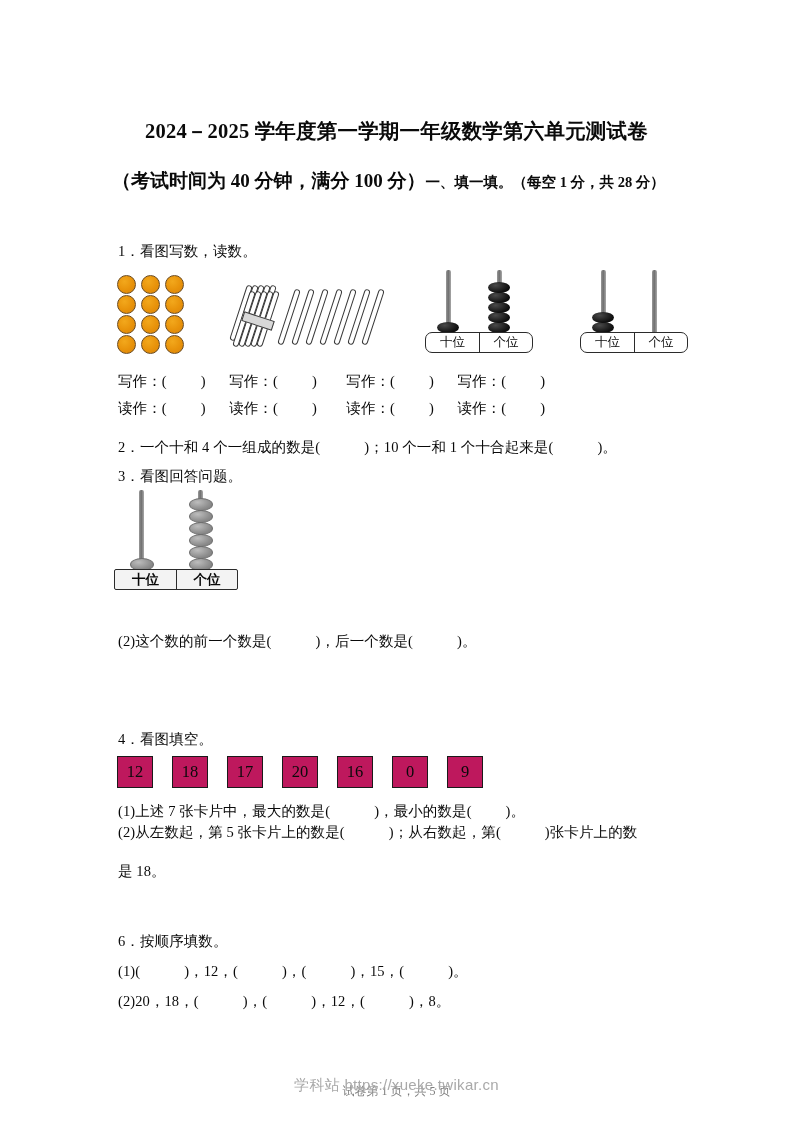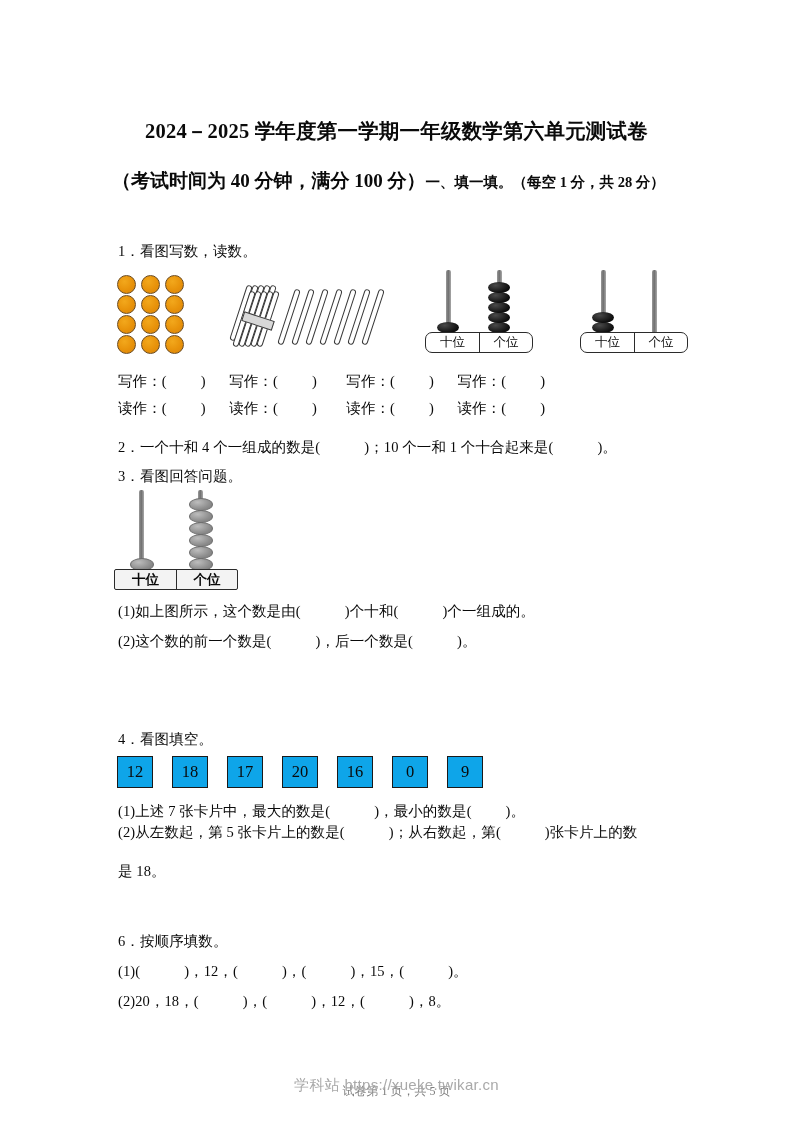--- a/index.html
+++ b/index.html
@@ -159,21 +159,21 @@
     gap: 19px;
   }
   .num-card {
     width: 36px; height: 32px;
     border: 1.4px solid #1a1a1a;
     display: flex;
     align-items: center;
     justify-content: center;
     font-size: 16.5px;
     box-sizing: border-box;
-    background: #0ea5e9;
+    background: #be185d;
   }
 
   
   .footer {
     position: absolute;
     left: 0; top: 1083px;
     width: 793px;
     text-align: center;
     font-size: 12px;
     color: #7d7d7d;
@@ -303,23 +303,20 @@
     <div class="ab-bead gray" style="left:75px; top:44px; width:24px; height:13px;"></div>
     <div class="ab-bead gray" style="left:75px; top:32px; width:24px; height:13px;"></div>
     <div class="ab-bead gray" style="left:75px; top:20px; width:24px; height:13px;"></div>
     <div class="ab-bead gray" style="left:75px; top:8px;  width:24px; height:13px;"></div>
     <div class="ab-base square" style="left:0px; top:79px; width:124px;">
       <div class="ab-cell" style="width:62px;">十位</div>
       <div class="ab-cell" style="width:62px;">个位</div>
     </div>
   </div>
 
-  <div class="qline" style="left:118px; top:601px;">
-    <span>(1)如上图所示，这个数是由(</span><span class="gap-m"></span><span>)个十和(</span><span class="gap-m"></span><span>)个一组成的。</span>
-  </div>
 
   <div class="qline" style="left:118px; top:631px;">
     <span>(2)这个数的前一个数是(</span><span class="gap-m"></span><span>)，后一个数是(</span><span class="gap-m"></span><span>)。</span>
   </div>
 
   <div class="qline" style="left:118px; top:729px;">
     <span>4．</span><span>看图填空。</span>
   </div>
 
   <div class="cards-row">

